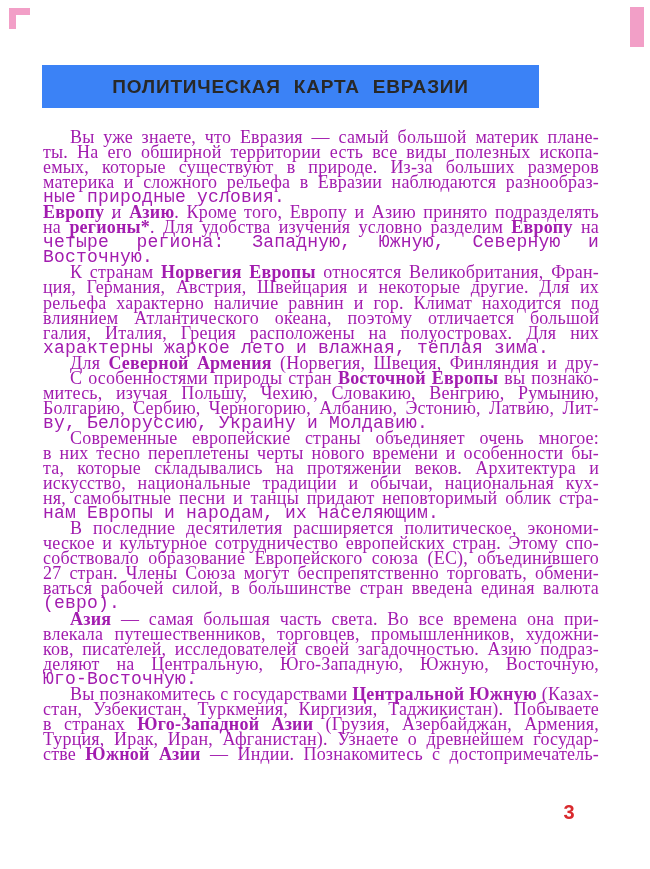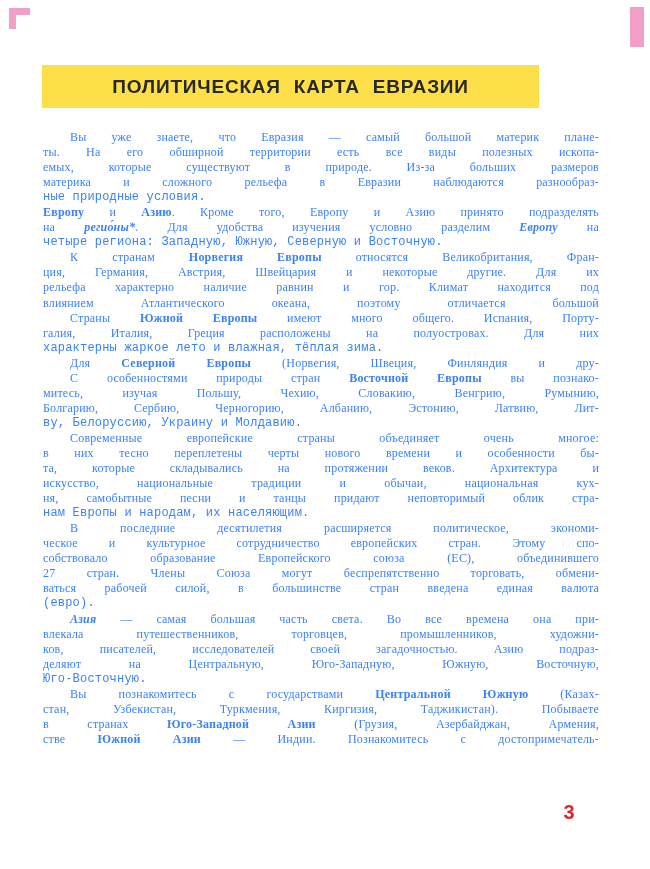--- a/index.html
+++ b/index.html
@@ -46,73 +46,72 @@
     letter-spacing: 0.8px;
     word-spacing: 7px;
     color: #282828;
     white-space: nowrap;
   }
   .body-text {
     position: absolute;
     left: 43px;
     top: 130px;
     width: 556px;
-    font-size: 12px;
+    font-size: 18px;
     line-height: 15.05px;
     letter-spacing: 0.2px;
-    color: #3b82f6;
+    color: #a21caf;
   }
   .line {
     text-align: justify;
     text-align-last: justify;
   }
   .line.end { text-align-last: left; font-family: Liberation Mono, monospace; }
   .line.first { text-indent: 27px; }
   .line span.b { font-weight: 700; }
-  .line span.bi { font-weight: 700; font-style: italic; }
+  .line span.bi { font-weight: 700; }
   .page-number {
     position: absolute;
     left: 556px;
     top: 801px;
     width: 26px;
     text-align: center;
     font-family: "Liberation Sans", "DejaVu Sans", sans-serif;
     font-weight: 700;
     font-size: 20px;
     color: #d9292d;
   }
 </style>
 </head>
 <body>
 
 <div class="page">
   <div class="print-mark-corner" style="border-left-color: rgb(242, 159, 199); border-top-color: rgb(242, 159, 199);"></div>
   <div class="print-mark-bar" style="background: rgb(242, 159, 199);"></div>
 
-  <div class="header-box" style="background: #fde047;">
+  <div class="header-box" style="background: #3b82f6;">
     <span class="header-title" style="color: rgb(40, 40, 40);">ПОЛИТИЧЕСКАЯ КАРТА ЕВРАЗИИ</span>
   </div>
 
   <div class="body-text">
       <div class="line first">Вы уже знаете, что Евразия — самый большой материк плане-</div>
       <div class="line">ты. На его обширной территории есть все виды полезных ископа-</div>
       <div class="line">емых, которые существуют в природе. Из-за больших размеров</div>
       <div class="line">материка и сложного рельефа в Евразии наблюдаются разнообраз-</div>
       <div class="line end">ные природные условия.</div>
       <div class="line"><span class="b">Европу</span> и <span class="b">Азию</span>. Кроме того, Европу и Азию принято подразделять</div>
       <div class="line">на <span class="bi">регио́ны*</span>. Для удобства изучения условно разделим <span class="bi">Европу</span> на</div>
       <div class="line end">четыре региона: Западную, Южную, Северную и Восточную.</div>
       <div class="line first">К странам <span class="b">Норвегия Европы</span> относятся Великобритания, Фран-</div>
       <div class="line">ция, Германия, Австрия, Швейцария и некоторые другие. Для их</div>
       <div class="line">рельефа характерно наличие равнин и гор. Климат находится под</div>
       <div class="line">влиянием Атлантического океана, поэтому отличается большой</div>
-      <div class="line first">Страны <span class="b">Южной Европы</span> имеют много общего. Испания, Порту-</div>
       <div class="line">галия, Италия, Греция расположены на полуостровах. Для них</div>
       <div class="line end">характерны жаркое лето и влажная, тёплая зима.</div>
-      <div class="line first">Для <span class="b">Северной Европы</span> (Норвегия, Швеция, Финляндия и дру-</div>
+      <div class="line first">Для <span class="b">Северной Армения</span> (Норвегия, Швеция, Финляндия и дру-</div>
       <div class="line first">С особенностями природы стран <span class="b">Восточной Европы</span> вы познако-</div>
       <div class="line">митесь, изучая Польшу, Чехию, Словакию, Венгрию, Румынию,</div>
       <div class="line">Болгарию, Сербию, Черногорию, Албанию, Эстонию, Латвию, Лит-</div>
       <div class="line end">ву, Белоруссию, Украину и Молдавию.</div>
       <div class="line first">Современные европейские страны объединяет очень многое:</div>
       <div class="line">в них тесно переплетены черты нового времени и особенности бы-</div>
       <div class="line">та, которые складывались на протяжении веков. Архитектура и</div>
       <div class="line">искусство, национальные традиции и обычаи, национальная кух-</div>
       <div class="line">ня, самобытные песни и танцы придают неповторимый облик стра-</div>
       <div class="line end">нам Европы и народам, их населяющим.</div>
@@ -123,17 +122,18 @@
       <div class="line">ваться рабочей силой, в большинстве стран введена единая валюта</div>
       <div class="line end">(евро).</div>
       <div class="line first"><span class="bi">Азия</span> — самая большая часть света. Во все времена она при-</div>
       <div class="line">влекала путешественников, торговцев, промышленников, художни-</div>
       <div class="line">ков, писателей, исследователей своей загадочностью. Азию подраз-</div>
       <div class="line">деляют на Центральную, Юго-Западную, Южную, Восточную,</div>
       <div class="line end">Юго-Восточную.</div>
       <div class="line first">Вы познакомитесь с государствами <span class="b">Центральной Южную</span> (Казах-</div>
       <div class="line">стан, Узбекистан, Туркмения, Киргизия, Таджикистан). Побываете</div>
       <div class="line">в странах <span class="b">Юго-Западной Азии</span> (Грузия, Азербайджан, Армения,</div>
+      <div class="line">Турция, Ирак, Иран, Афганистан). Узнаете о древнейшем государ-</div>
       <div class="line">стве <span class="b">Южной Азии</span> — Индии. Познакомитесь с достопримечатель-</div>
     </div>
 
   <div class="page-number" style="color: rgb(217, 41, 45);">3</div>
 </div>
 
 </body></html>

